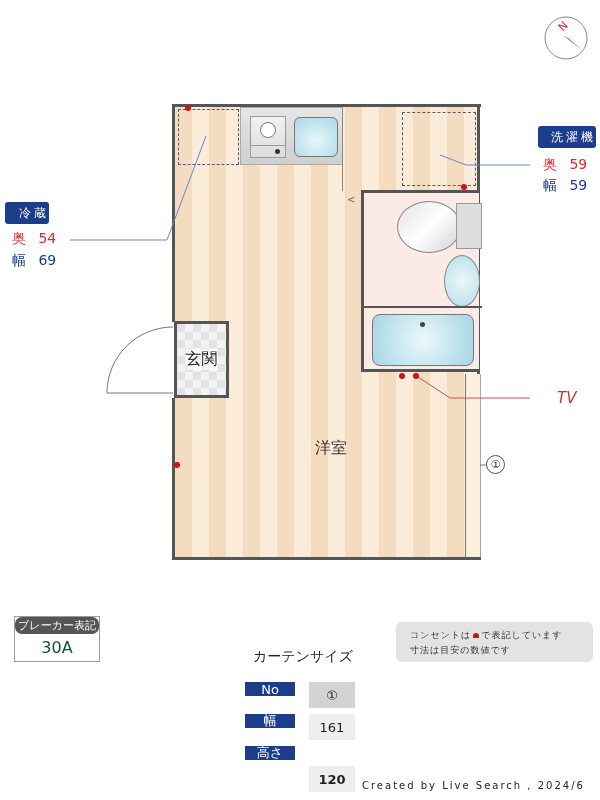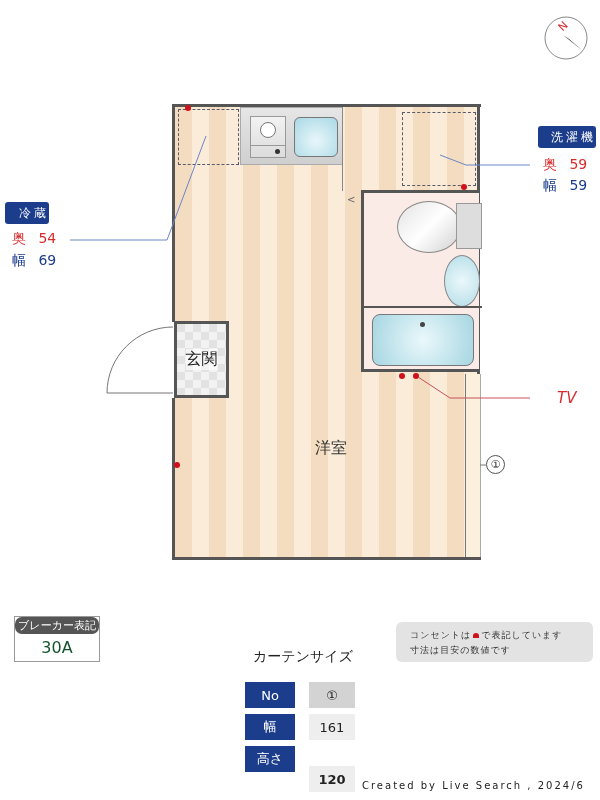--- a/index.html
+++ b/index.html
@@ -5,21 +5,21 @@
   html,body{margin:0;padding:0;}
   body{width:600px;height:800px;position:relative;background:#ffffff;overflow:hidden;font-family:"DejaVu Sans","Liberation Sans",sans-serif;}
   .abs{position:absolute;}
   .floor{position:absolute;background:repeating-linear-gradient(90deg,#f3dcc0 0px,#f3dcc0 17px,#faecd8 17px,#faecd8 34px);}
   .wall{position:absolute;background:#555;}
   .navy-tag{position:absolute;background:#1b3d8c;color:#fff;font-size:12px;letter-spacing:3px;text-align:right;border-radius:3px;}
   .red{color:#d72b2b;}
   .blue{color:#1b3d8c;}
   .outlet{position:absolute;width:6px;height:6px;border-radius:50%;background:#d0101a;}
   .dash{position:absolute;border:1.5px dashed #5a5a6a;}
-  .curtain-key{position:absolute;left:245px;width:50px;height:26px;background:#1b3d8c;color:#fff;font-size:13px;display:flex;align-items:center;justify-content:center;}
+  .curtain-key{position:absolute;left:245px;width:50px;height:14px;background:#1b3d8c;color:#fff;font-size:13px;display:flex;align-items:center;justify-content:center;}
   .curtain-val{position:absolute;left:309px;width:46px;height:26px;background:#eeeeee;color:#222;font-size:13px;display:flex;align-items:center;justify-content:center;}
 </style>
 </head>
 <body>
 
 <div class="abs" style="left:543px;top:15px;width:46px;height:46px;">
   <svg width="46" height="46" viewBox="0 0 46 46">
     <circle cx="23" cy="23" r="21" fill="#fff" stroke="#888" stroke-width="1"></circle>
     <polygon points="20,20 26,24 40,36" fill="#222"></polygon>
     <text x="17" y="18" font-size="11" fill="#d72b2b" transform="rotate(-45 17 14)" font-family="DejaVu Sans, sans-serif">N</text>

